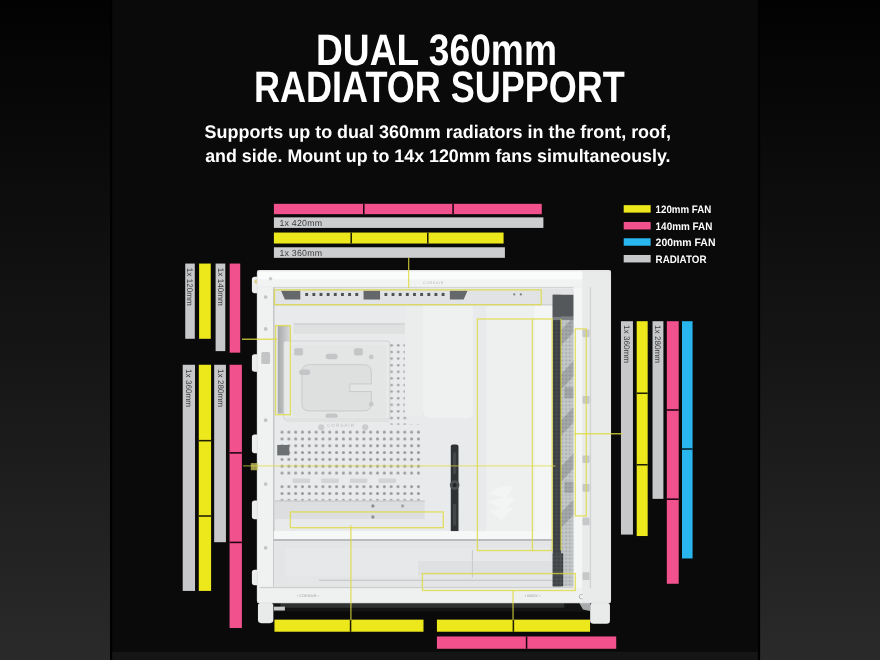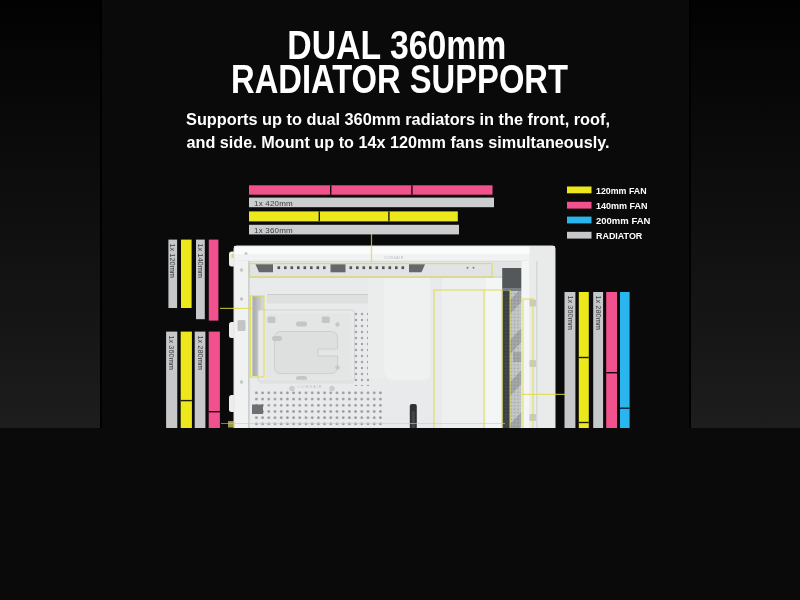--- a/index.html
+++ b/index.html
@@ -1,16 +1,16 @@
 <!DOCTYPE html>
 <html><head>
 <meta charset="utf-8">
 <style>
   html,body{margin:0;padding:0;background:#0a0a0b;}
-  #stage{position:relative;width:800px;height:428px;overflow:hidden;background:#0a0a0b;
+  #stage{position:relative;width:800px;height:600px;overflow:hidden;background:#0a0a0b;
     font-family:"Liberation Sans",sans-serif;}
   svg{position:absolute;left:0;top:0;}
 </style>
 </head>
 <body>
 <div id="stage">
 <svg width="800" height="600" viewBox="0 0 800 600">
 <defs>
   <linearGradient id="marg" x1="0" y1="0" x2="0" y2="1">
     <stop offset="0" stop-color="#020202"></stop>

